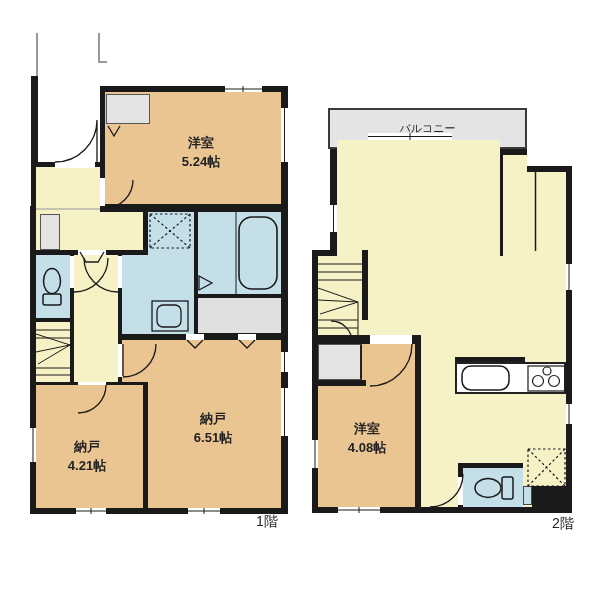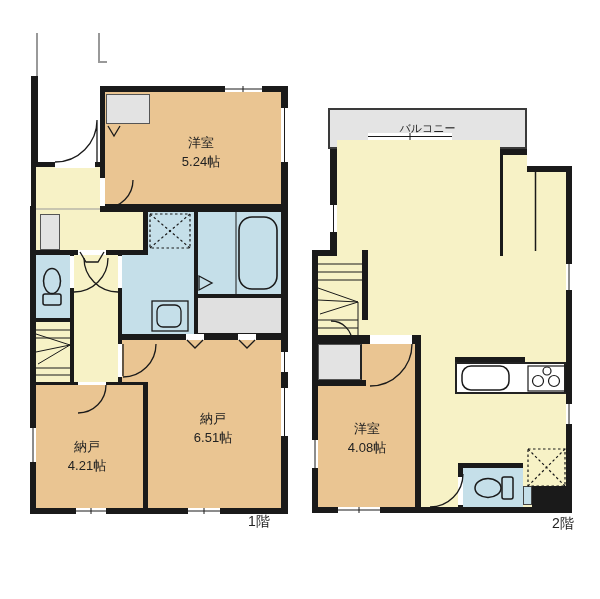--- a/index.html
+++ b/index.html
@@ -8,21 +8,21 @@
   .abs{position:absolute;}
   .wall{position:absolute;background:#1a1a1a;}
   .whitegap{position:absolute;background:#fff;}
   .fill{position:absolute;}
   .tan{background:#EAC592;}
   .yel{background:#F7F2C6;}
   .blu{background:#C5DFE9;}
   .gry{background:#E0E0E0;}
   .closet{background:#E3E3E3;border:1px solid #555;box-sizing:border-box;}
   .rl{position:absolute;transform:translate(-50%,-50%);text-align:center;
-      font-size:13px;line-height:19px;white-space:nowrap;}
+      font-size:13px;line-height:19px;white-space:nowrap;font-weight:bold;}
   .ldk-name{font-size:15px;letter-spacing:5px;padding-left:5px;}
   .flabel{position:absolute;transform:translate(-50%,-50%);font-size:14px;white-space:nowrap;}
   .balc{position:absolute;left:328px;top:108px;width:199px;height:41px;background:#E4E4E4;
         border:2px solid #3a3a3a;box-sizing:border-box;display:flex;align-items:center;justify-content:center;
         font-size:11px;}
   .counter{position:absolute;left:455px;top:362px;width:111px;height:32px;background:#fff;
         border:2px solid #222;box-sizing:border-box;}
   svg{position:absolute;left:0;top:0;pointer-events:none;}
 </style>
 </head>
@@ -201,16 +201,16 @@
     <div>6.51帖</div>
   </div>
   <div class="rl" style="left:87px;top:456px;">
     <div>納戸</div>
     <div>4.21帖</div>
   </div>
   <div class="rl" style="left:367px;top:438px;">
     <div>洋室</div>
     <div>4.08帖</div>
   </div>
-  <div class="flabel" style="left:259px;top:522px;">1階</div>
+  <div class="flabel" style="left:267px;top:522px;">1階</div>
   <div class="flabel" style="left:563px;top:524px;">2階</div>
 
 </div>
 
 </body></html>

